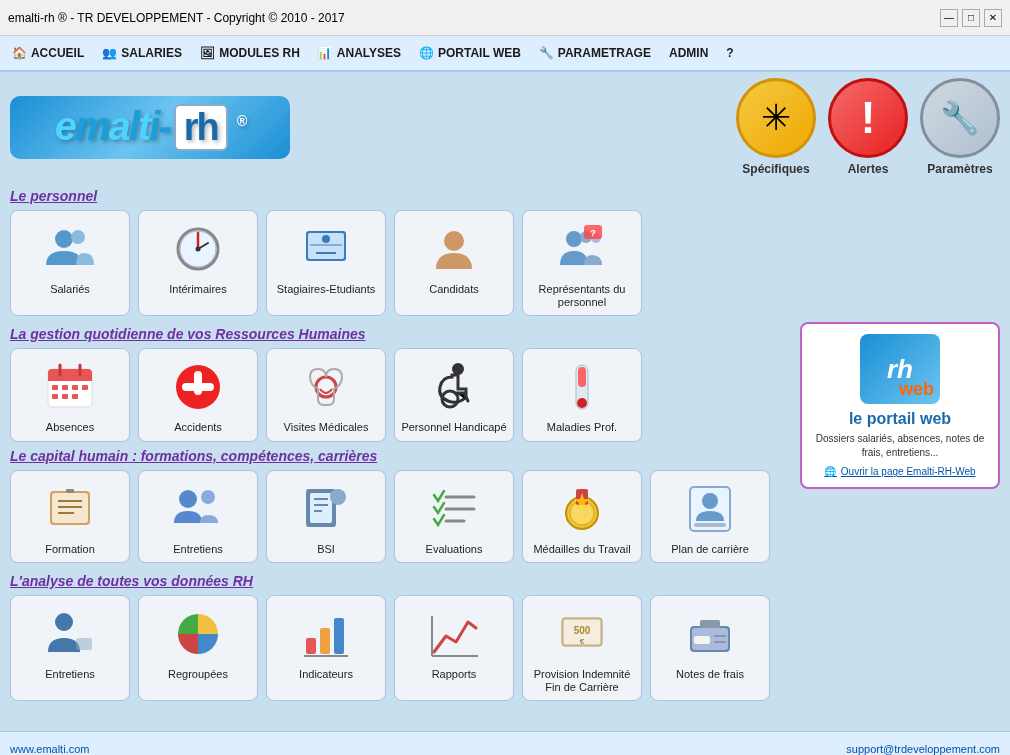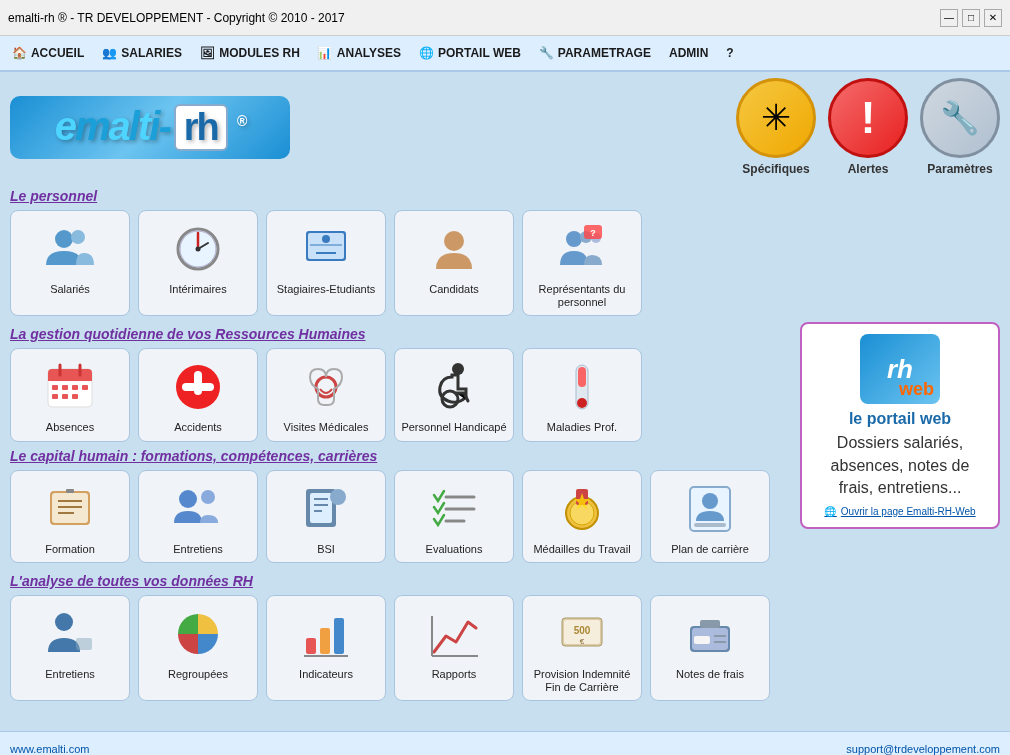--- a/index.html
+++ b/index.html
@@ -216,21 +216,21 @@
       color: #ff6600;
       font-weight: bold;
     }
     #portail-web-box h3 {
       font-size: 16px;
       color: #1a6aaa;
       font-weight: bold;
       margin-bottom: 4px;
     }
     #portail-web-box p {
-      font-size: 16px;
+      font-size: 10px;
       color: #333;
       margin-bottom: 6px;
       line-height: 1.4;
     }
     #portail-web-box .open-link {
       display: flex;
       align-items: center;
       gap: 4px;
       font-size: 10px;
       color: #0055aa;

